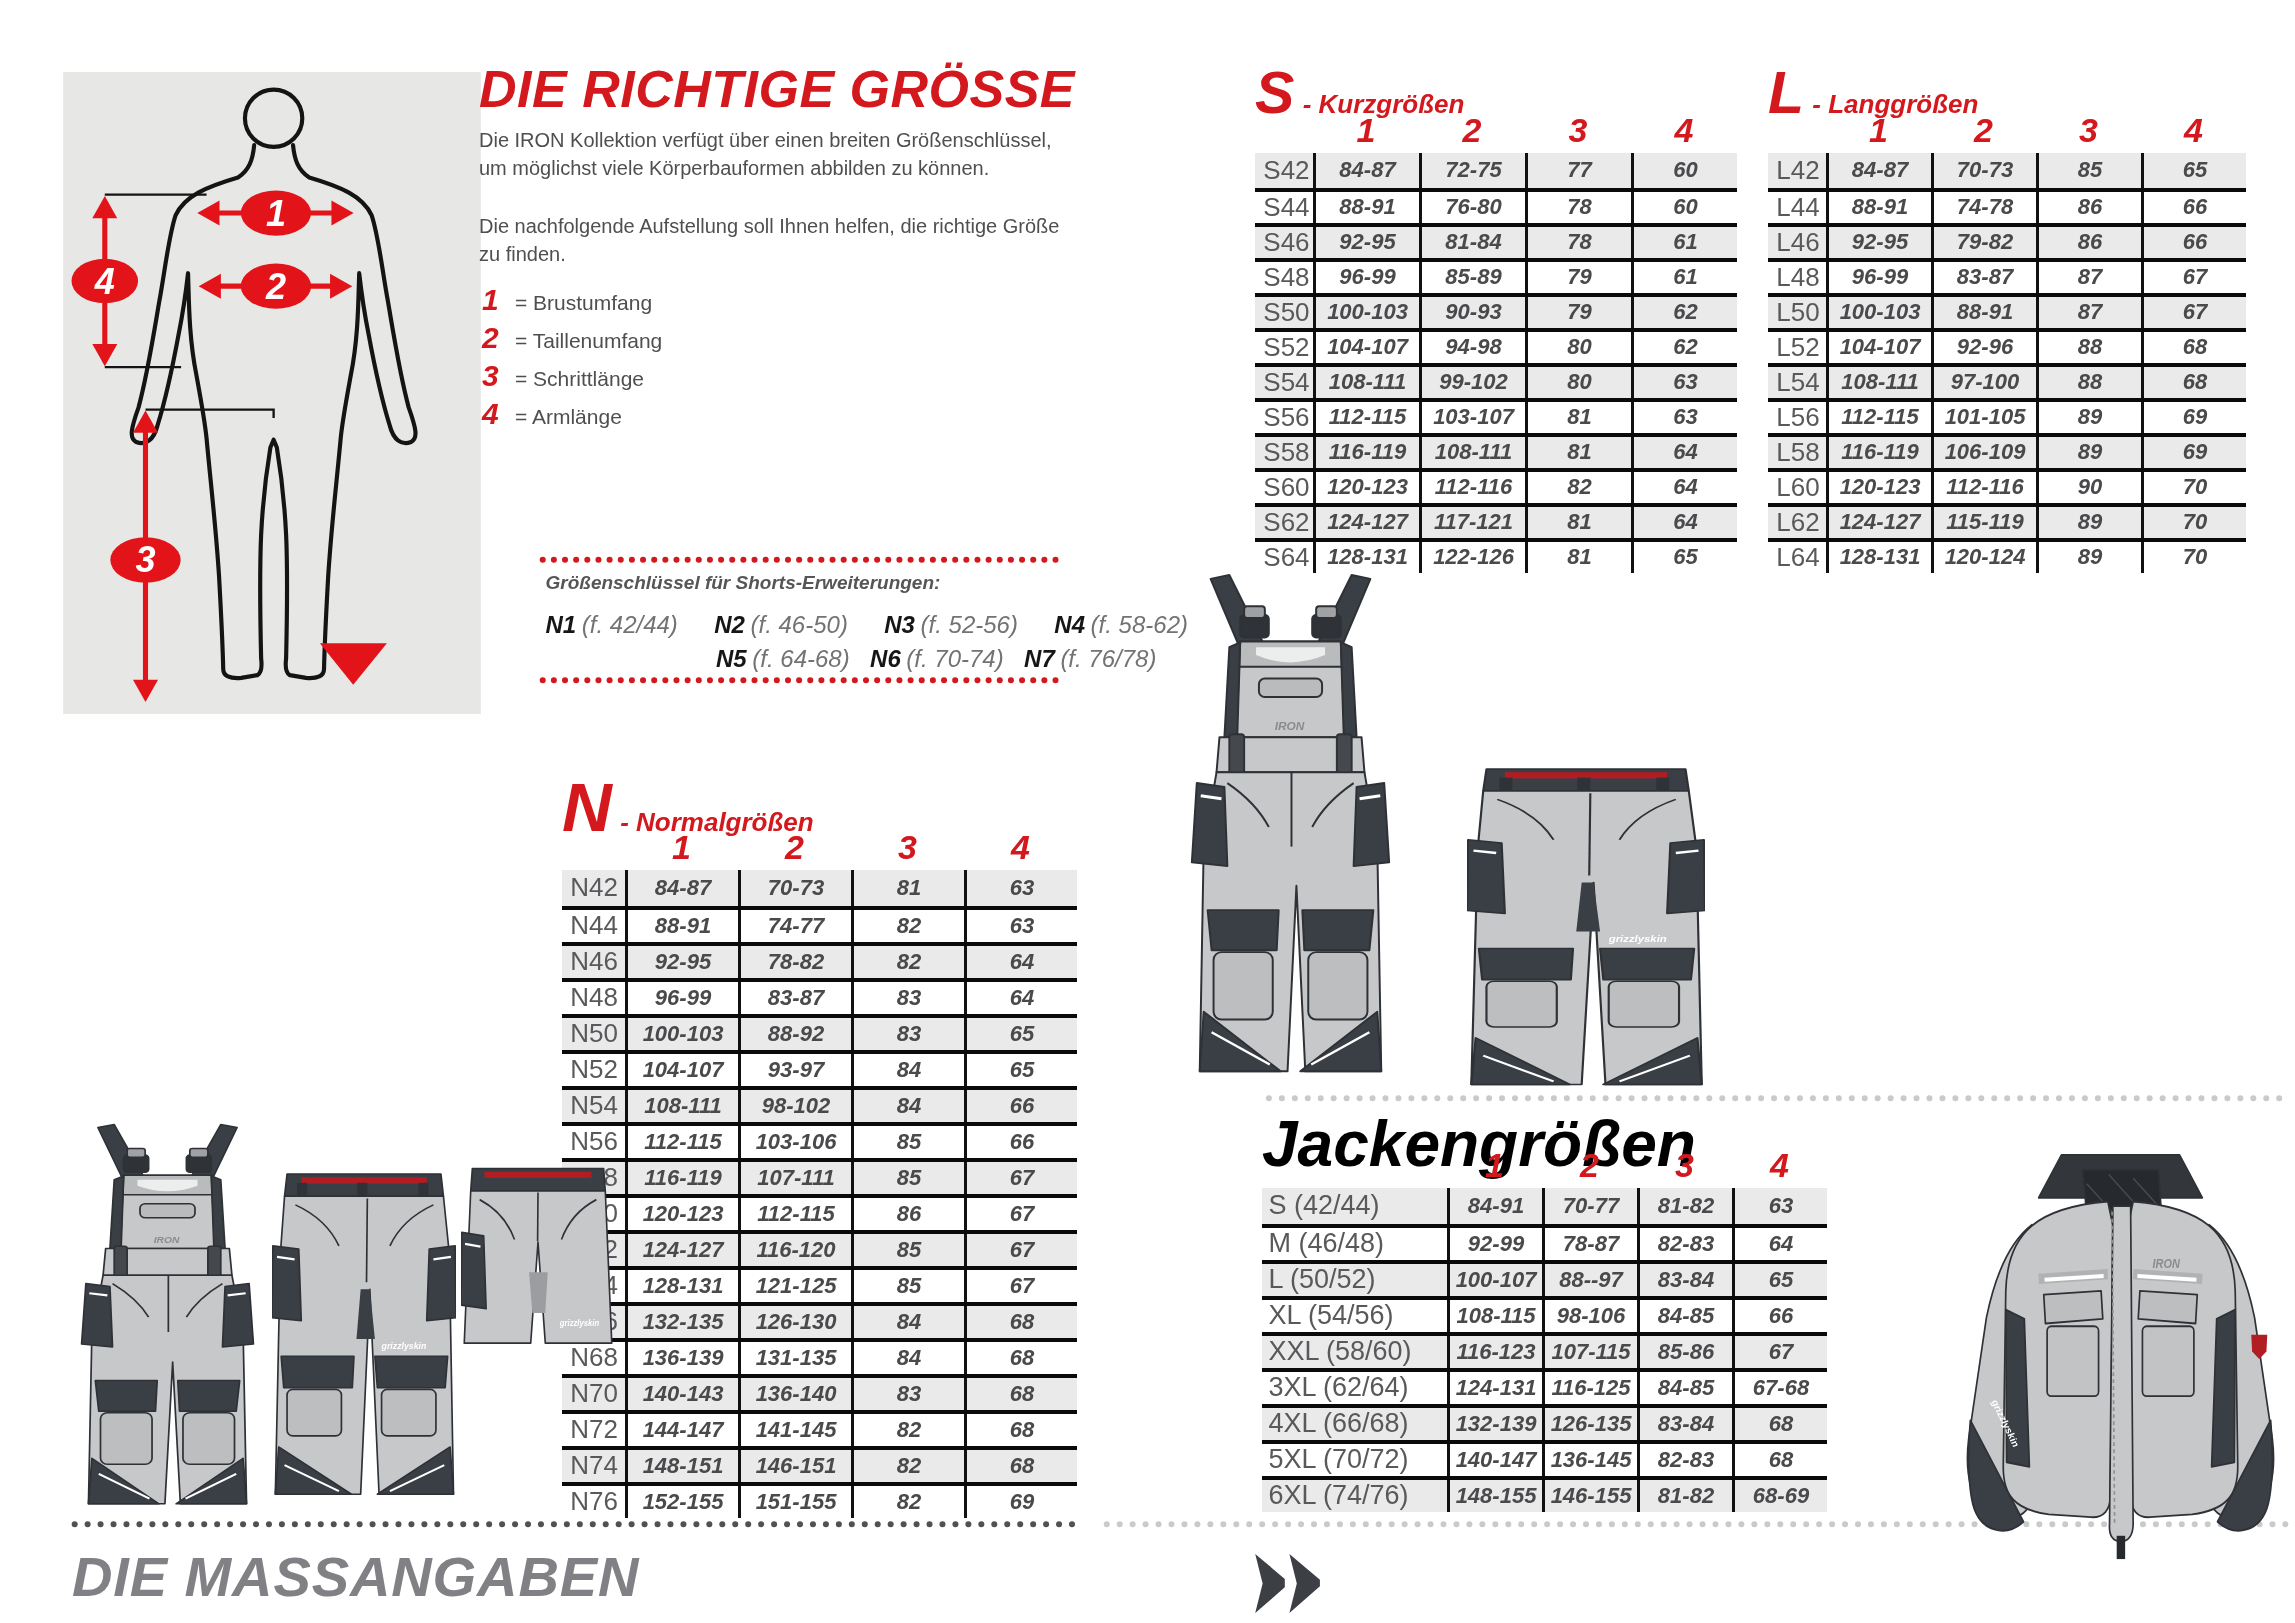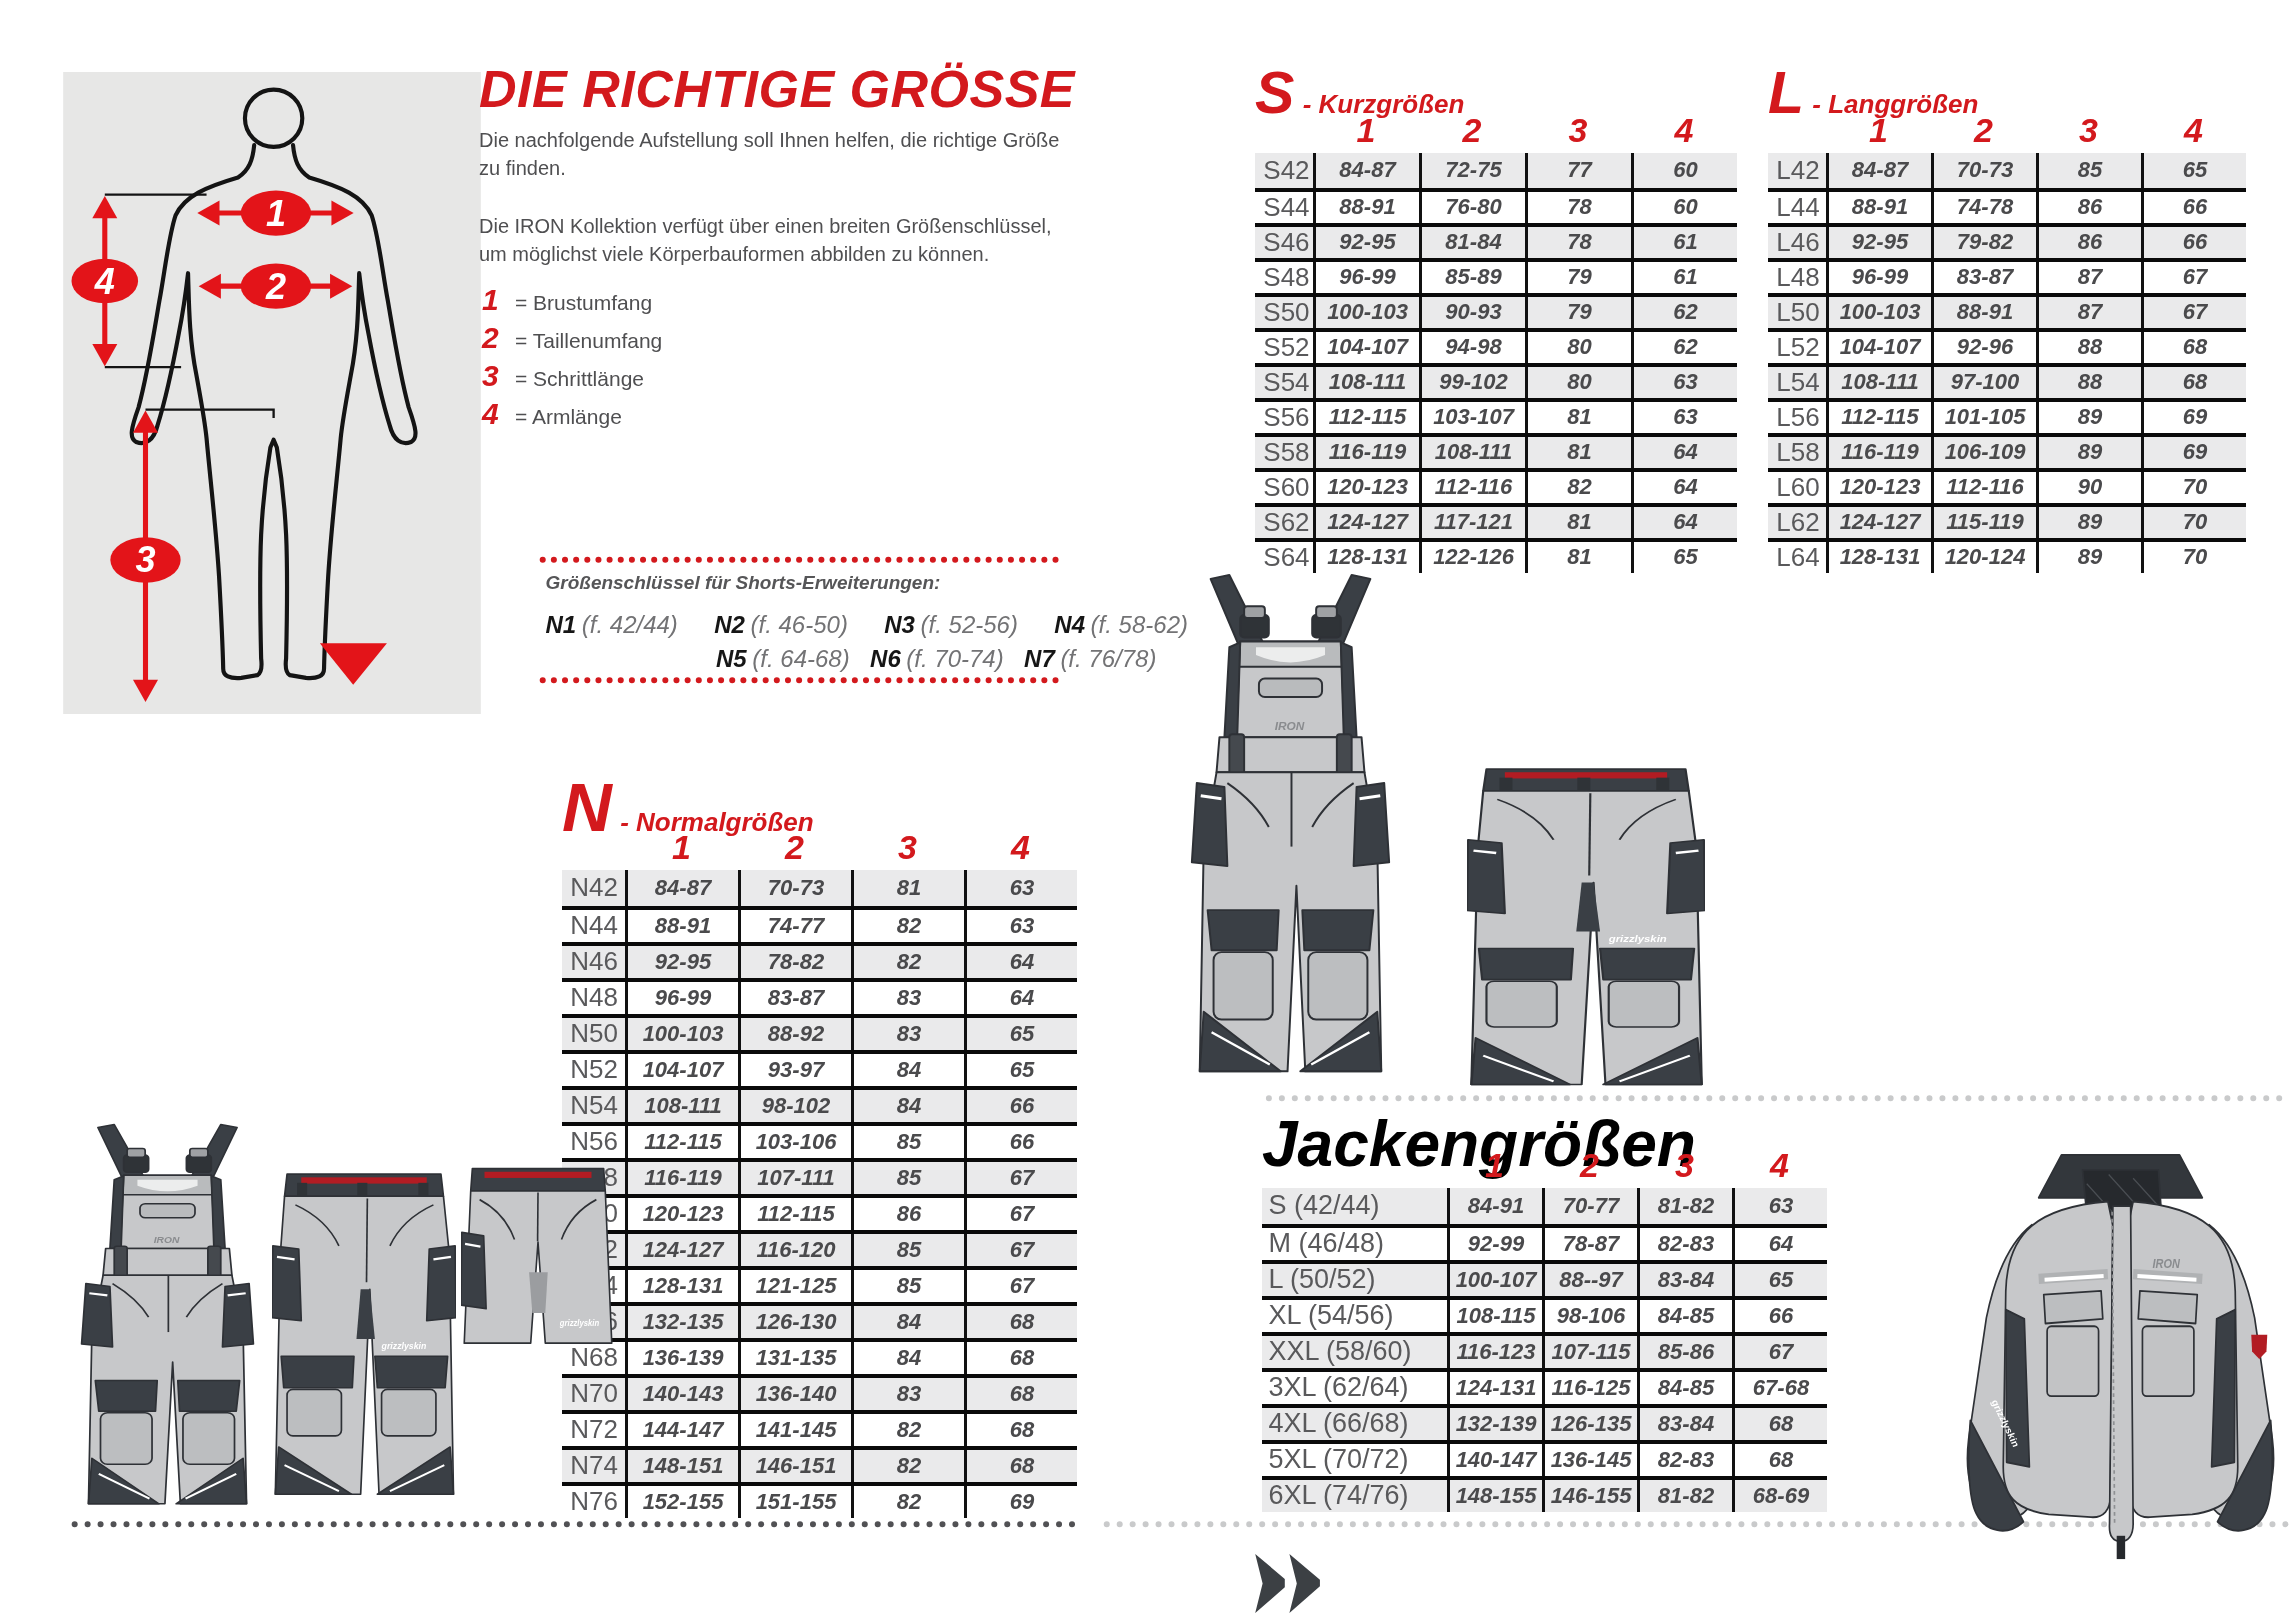--- a/index.html
+++ b/index.html
@@ -225,22 +225,22 @@
       <ellipse cx="178" cy="1055" rx="76" ry="49" fill="#e31419"></ellipse>
       <text x="178" y="1082">3</text>
       <ellipse cx="90" cy="452" rx="72" ry="48" fill="#e31419"></ellipse>
       <text x="90" y="479">4</text>
     </g>
     <polygon points="555,1235 700,1235 627,1325" fill="#e31419"></polygon>
   </svg>
 
   <div class="abs main-title">DIE RICHTIGE GRÖSSE</div>
   <div class="abs intro">
+    <p>Die IRON Kollektion verfügt über einen breiten Größenschlüssel, um möglichst viele Körperbauformen abbilden zu können.</p>
     <p>Die nachfolgende Aufstellung soll Ihnen helfen, die richtige Größe zu finden.</p>
-    <p>Die IRON Kollektion verfügt über einen breiten Größenschlüssel, um möglichst viele Körperbauformen abbilden zu können.</p>
   </div>
 
   <div class="abs legend" id="legend">
       <div class="legend-item">
         <div class="legend-num">1</div>
         <div class="legend-label">= Brustumfang</div>
       </div>
       <div class="legend-item">
         <div class="legend-num">2</div>
         <div class="legend-label">= Taillenumfang</div>
@@ -714,19 +714,20 @@
       <use href="#g-pants"></use>
     </svg>
   <svg class="abs" style="left:461px;top:1166px;" width="154" height="186" viewBox="0 0 380 420" preserveAspectRatio="none">
       <use href="#g-shorts"></use>
     </svg>
 
   <svg class="abs" style="left:1956px;top:1141px;" width="329" height="419" viewBox="0 0 780 900" preserveAspectRatio="none">
       <use href="#g-jacket"></use>
     </svg>
 
+  <div class="abs footer-title">DIE MASSANGABEN</div>
   <svg class="abs" style="left:1255px;top:1553px;" width="79" height="61" viewBox="0 0 170 132">
     <path d="M0,2 L64,56 L64,74 L0,130 L16,66 Z" fill="#3c4044"></path>
     <path d="M74,2 L140,58 L140,72 L74,130 L90,66 Z" fill="#3c4044"></path>
   </svg>
 
 </div>
 
 
 </body></html>

